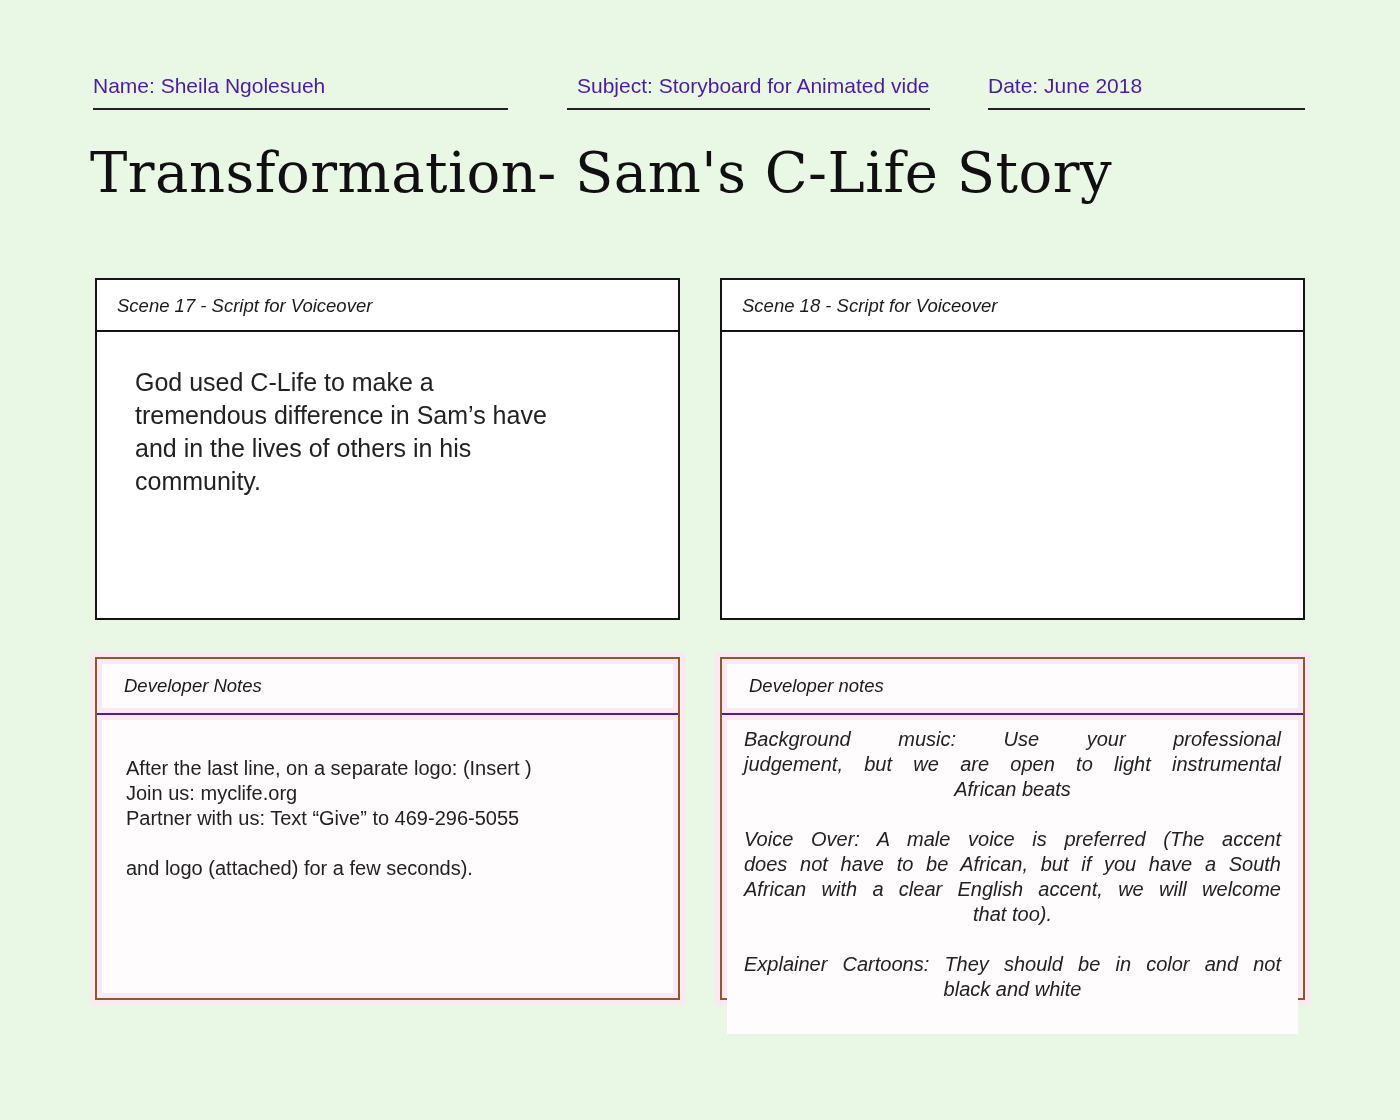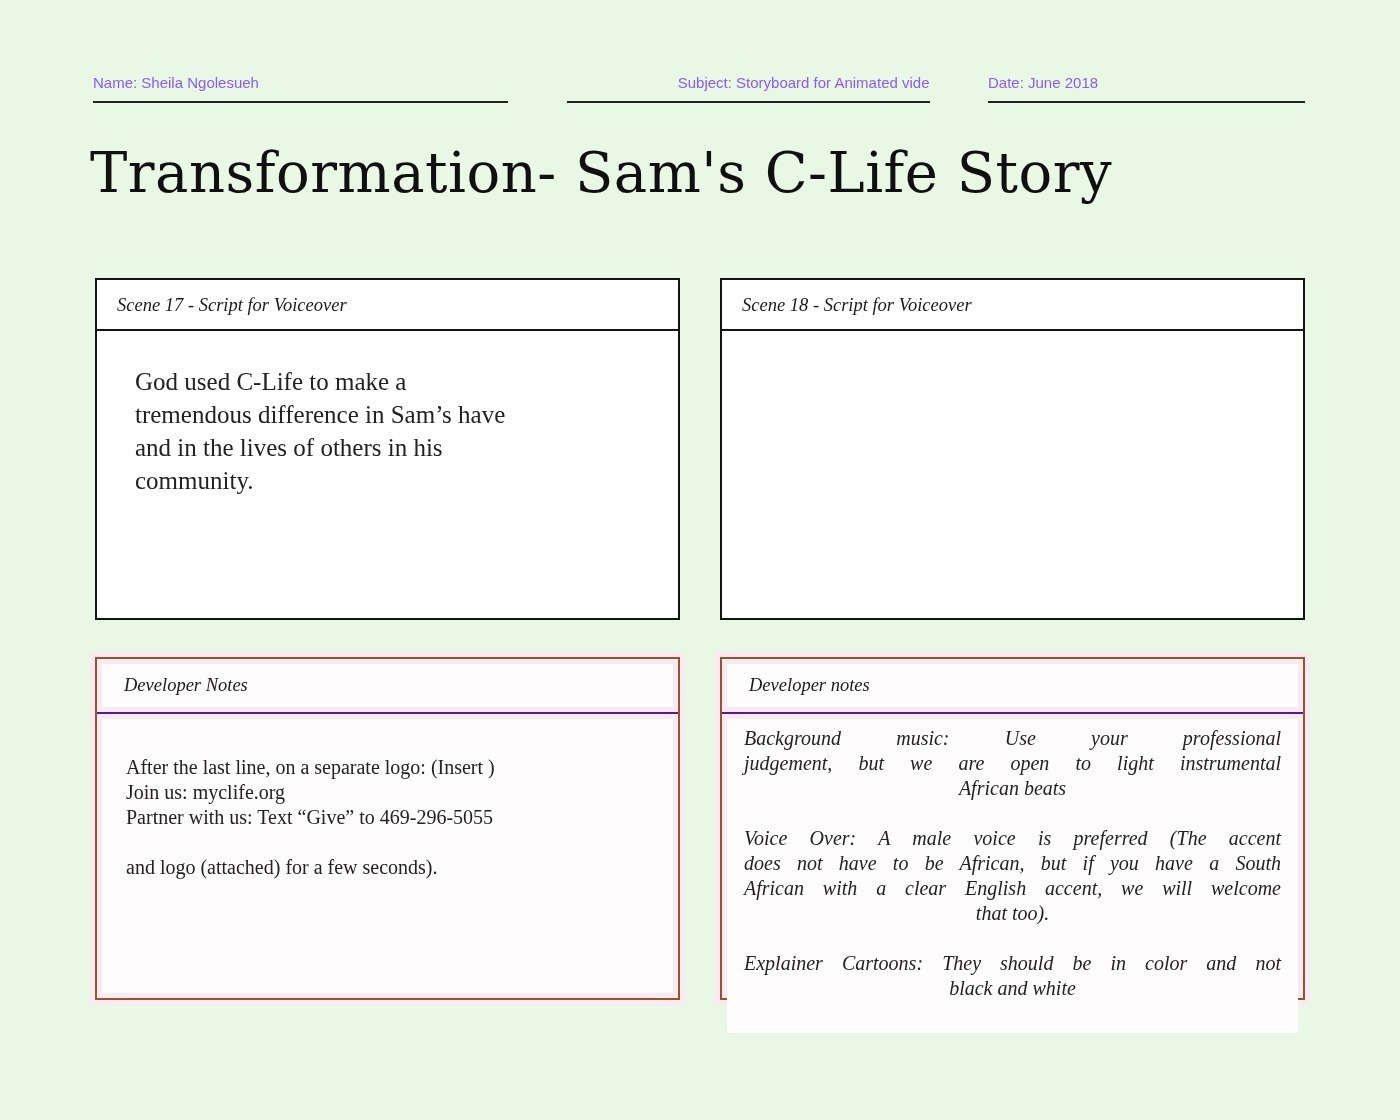--- a/index.html
+++ b/index.html
@@ -11,41 +11,41 @@
     position:relative;
     overflow:hidden;
   }
 
   
   .top-header {
     position:absolute; left:93px; top:72px; width:1212px;
     display:flex; justify-content:space-between;
   }
   .hfield {
-    font-size:15px; color:#8b5cf6;
+    font-size:21px; color:#4c1d95;
     border-bottom:2px solid #222;
     padding:2px 0 10px 0;
   }
   .hfield.name    { width:415px; }
   .hfield.subject { width:363px;text-align:right; }
   .hfield.date    { width:317px; }
 
   
   .page-title {
     position:absolute; left:90px; top:140px;
     font-family:"DejaVu Serif", serif;
     font-size:56px; font-weight:500; color:#101010;
     white-space:nowrap; letter-spacing:0.5px;
   }
 
   
   .grid {
     position:absolute; left:95px; top:278px; width:1210px;
     display:grid; grid-template-columns:585px 585px;
-    column-gap:40px; row-gap:37px;font-family:Liberation Serif, serif;
+    column-gap:40px; row-gap:37px;
   }
 
   
   .scene-box {
     border:2px solid #141414; background:#ffffff;
     height:342px; display:flex; flex-direction:column;
   }
   .scene-header {
     border-bottom:2px solid #141414;
     padding:15px 20px 13px 20px;

